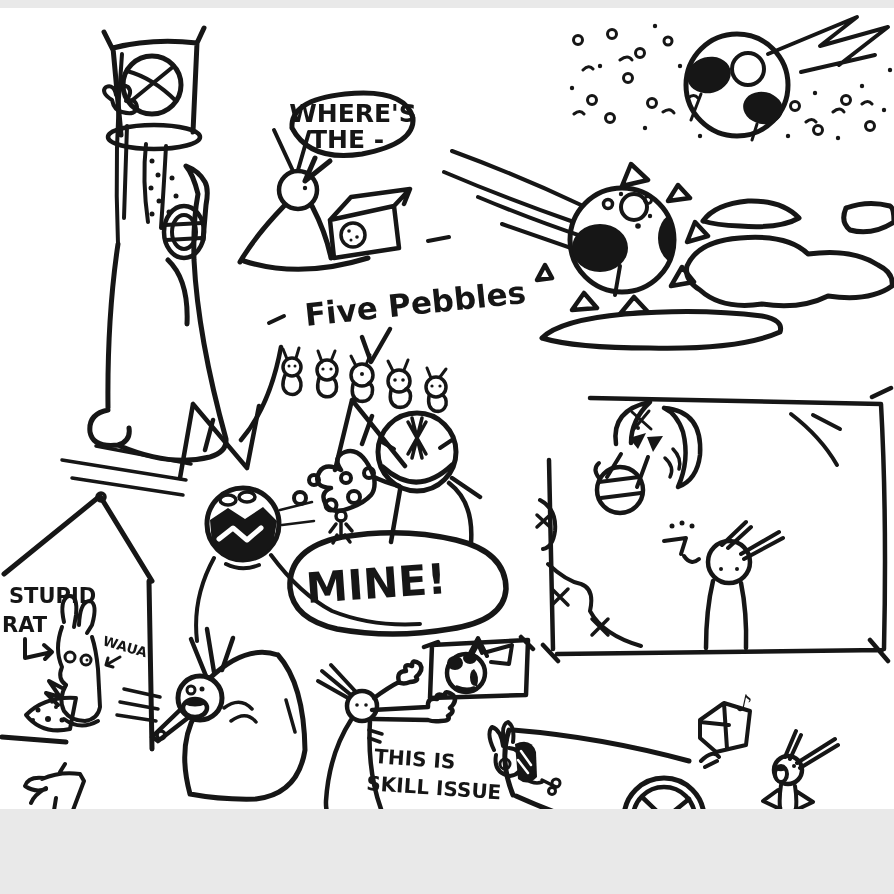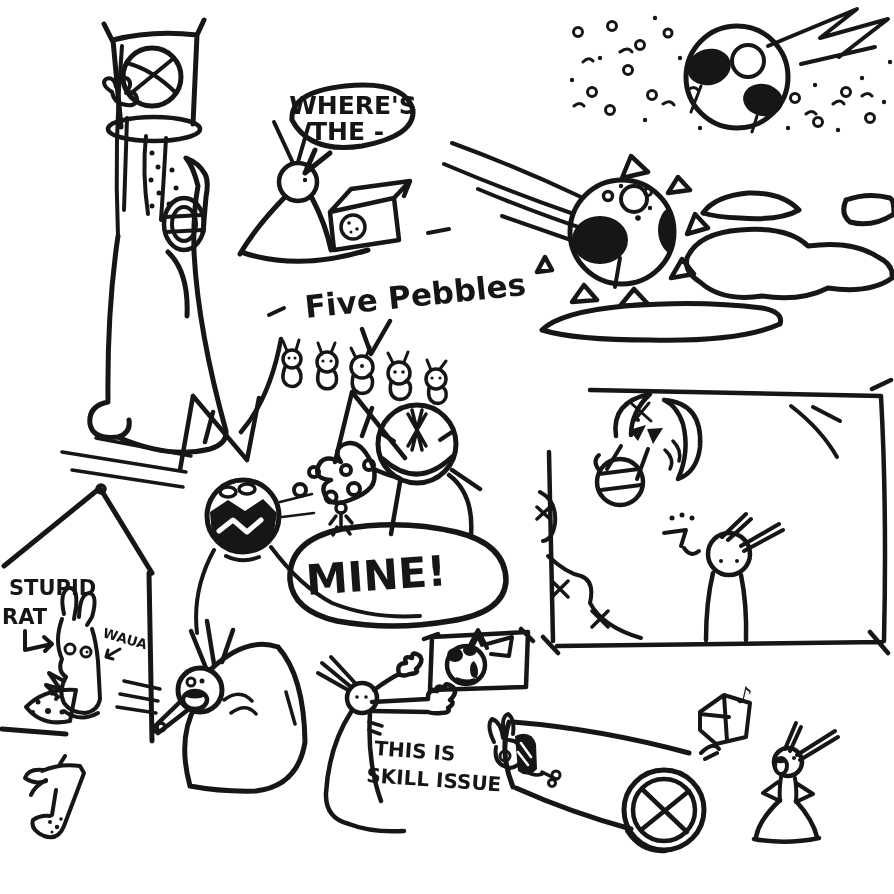--- a/index.html
+++ b/index.html
@@ -1,16 +1,16 @@
 <!DOCTYPE html>
 <html style="--paper: #ffffff; --ink: #161616;"><head>
 <meta charset="utf-8">
 <style>
   html,body{margin:0;padding:0;background:#e9e9e9}
-  .stage{width:894px;height:894px;margin:0 auto;background:var(--paper,#ffffff);overflow:hidden;position:relative}
+  .stage{width:894px;height:801px;margin:8px auto;background:var(--paper,#ffffff);overflow:hidden;position:relative}
   svg{display:block}
   .ink{fill:none;stroke:var(--ink,#161616);stroke-width:5;stroke-linecap:round;stroke-linejoin:round}
   .w25{stroke-width:2.5}.w3{stroke-width:3}.w35{stroke-width:3.5}.w4{stroke-width:4}.w45{stroke-width:4.5}.w55{stroke-width:5.5}
   .fill{fill:var(--ink,#161616);stroke:none}
   .paperfill{fill:var(--paper,#ffffff)}
   .white{stroke:#ffffff}
   .hand{font-family:"DejaVu Sans","Liberation Sans",sans-serif;font-weight:bold;fill:var(--ink,#161616)}
 </style>
 </head>
 <body>

